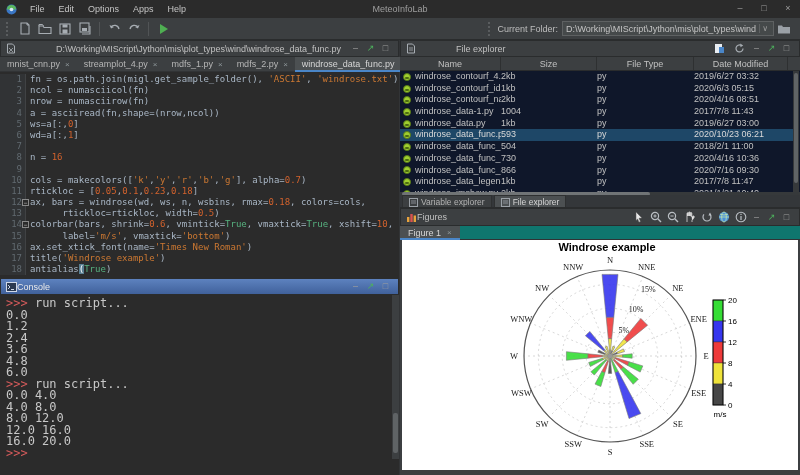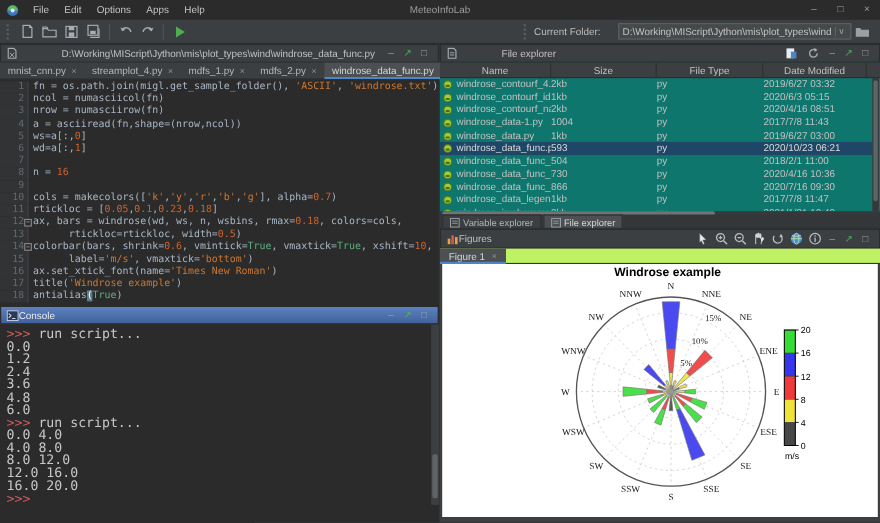--- a/index.html
+++ b/index.html
@@ -17,21 +17,21 @@
   .win-title { position:absolute; left:0; right:0; text-align:center; color:#9e9e9e; pointer-events:none; }
   .win-controls { margin-left:auto; display:flex; z-index:2; }
   .win-btn { width:24px; height:18px; text-align:center; line-height:17px; color:#9e9e9e; font-size:9px; }
   
   .toolbar { position:absolute; left:0; top:18px; width:800px; height:22px;
     background:#3c3f41; border-bottom:1px solid #2a2c2d; display:flex; align-items:center; padding:0 6px; }
   .grip { width:4px; height:14px; border-left:2px dotted #5a5d5f; margin-right:5px; }
   .tb-icon { width:18px; height:16px; display:flex; align-items:center; justify-content:center; margin:0 1px; }
   .tb-sep { width:1px; height:14px; background:#515456; margin:0 4px; }
   .cf-wrap { margin-left:auto; display:flex; align-items:center; }
-  .cf-label { color:#bdbdbd; margin-right:16px; }
+  .cf-label { color:#bdbdbd; margin-right:4px; }
   .combo { width:212px; height:15px; background:#45494a; border:1px solid #5e6162;
     display:flex; align-items:center; padding:0 3px; color:#c3c3c3; }
   .combo-val { flex:1; white-space:nowrap; overflow:hidden; }
   .combo-arrow { color:#9a9a9a; font-size:8px; padding:0 2px; border-left:1px solid #5e6162; }
   
   .panel-head { height:17px; background:#3c3f41; border:1px solid #2a2c2d;
     display:flex; align-items:center; padding:0 5px; color:#c0c0c0; }
   .panel-head .ph-title { margin-left:4px; white-space:nowrap; overflow:hidden;padding-left:36px; }
   .ph-controls { margin-left:auto; display:flex; align-items:center; }
   .ph-btn { width:15px; text-align:center; color:#9e9e9e; font-size:9px; line-height:15px; }
@@ -64,21 +64,21 @@
     border:1px solid #2a2c2d; display:flex; align-items:center; padding:0 5px; color:#eaeaea; }
   .console-body { position:absolute; left:0; top:17px; width:399px; height:184px;
     background:#2b2b2b; font-family:"DejaVu Sans Mono", monospace; font-size:12px;
     padding:3px 0 0 6px; overflow:hidden; }
   .cline { height:11.5px; line-height:11.5px; white-space:pre; color:#c8c8c8; }
   .cline .prompt { color:#d35a5a; }
   .v-scroll { position:absolute; width:7px; background:#3c3f41; }
   .v-thumb { position:absolute; left:1px; width:5px; background:#5f6365; border-radius:2px; }
   
   .right-col { position:absolute; left:400px; top:40px; width:400px; height:435px; }
-  .fe-panel { position:absolute; left:0; top:0; width:400px; height:188px; background:#0f766e; }
+  .fe-panel { position:absolute; left:0; top:0; width:400px; height:188px; background:#0f172a; }
   .fe-colhead { position:absolute; left:0; top:17px; width:400px; height:14px; display:flex;
     background:#3c3f41; border-bottom:1px solid #2a2c2d; color:#c0c0c0; }
   .fe-colhead .col { text-align:center; line-height:14px; border-right:1px solid #2e3031; }
   .fe-rows { position:absolute; left:0; top:31px; width:393px; height:121px; overflow:hidden; }
   .fe-row { display:flex; height:11.7px; line-height:11.7px; color:#c0c0c0; }
   .fe-row.selected { background:#1e4767; color:#d8d8d8; }
   .fe-cell { white-space:nowrap; overflow:hidden; }
   .fe-name { display:flex; align-items:center; padding-left:3px; }
   .py-icon { width:8px; height:8px; border-radius:50%; background:#9fce30; border:1px solid #587a17;
     margin-right:4px; flex:none; position:relative; }
@@ -91,21 +91,21 @@
     display:flex; align-items:flex-end; padding-left:2px; border-bottom:1px solid #2a2c2d; }
   .fe-tab { display:flex; align-items:flex-end; height:12px; padding:0 6px; margin-right:2px;
     background:#3c3f41; border:1px solid #2e3031; border-bottom:none; color:#b3b3b3; font-size:8.5px; }
   .fe-tab.active { background:#4c5052; color:#d6d6d6; }
   .fe-tab svg { margin-right:3px; }
   
   .fig-panel { position:absolute; left:0; top:168px; width:400px; height:267px; background:#3c3f41; }
   .fig-head { height:18px; background:#3c3f41; border:1px solid #2a2c2d; display:flex; align-items:center; padding:0 5px; color:#c0c0c0; }
   .fig-icons { margin-left:auto; display:flex; align-items:center; }
   .fig-icons .tb-icon { width:15px; }
-  .fig-tabs { position:absolute; left:0; top:18px; width:400px; height:14px; background:#bef264;
+  .fig-tabs { position:absolute; left:0; top:18px; width:400px; height:14px; background:#0f766e;
     border-bottom:1px solid #313335; display:flex;text-align:right; }
   .ftab { position:relative; display:flex; align-items:center; padding:0 8px; background:#4c5052; color:#d6d6d6; }
   .ftab::after { content:""; position:absolute; left:0; right:0; bottom:-1px; height:2px; background:#4a86c8; }
   .ftab .close { margin-left:6px; color:#8d9699; font-size:8px; }
   .fig-content { position:absolute; left:2px; top:32px; width:396px; height:230px; background:#ffffff; }
 </style>
 </head>
 <body>
 
 <div class="titlebar">

